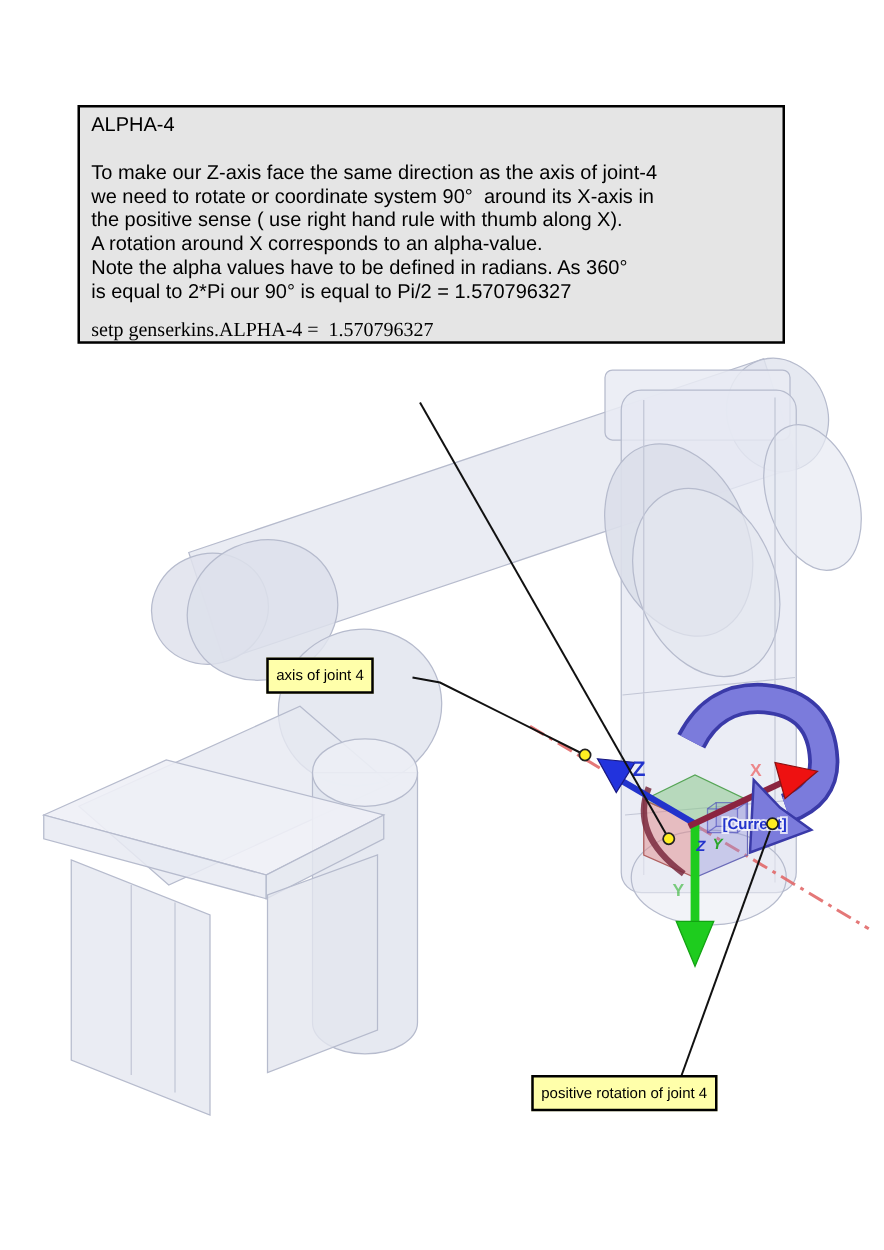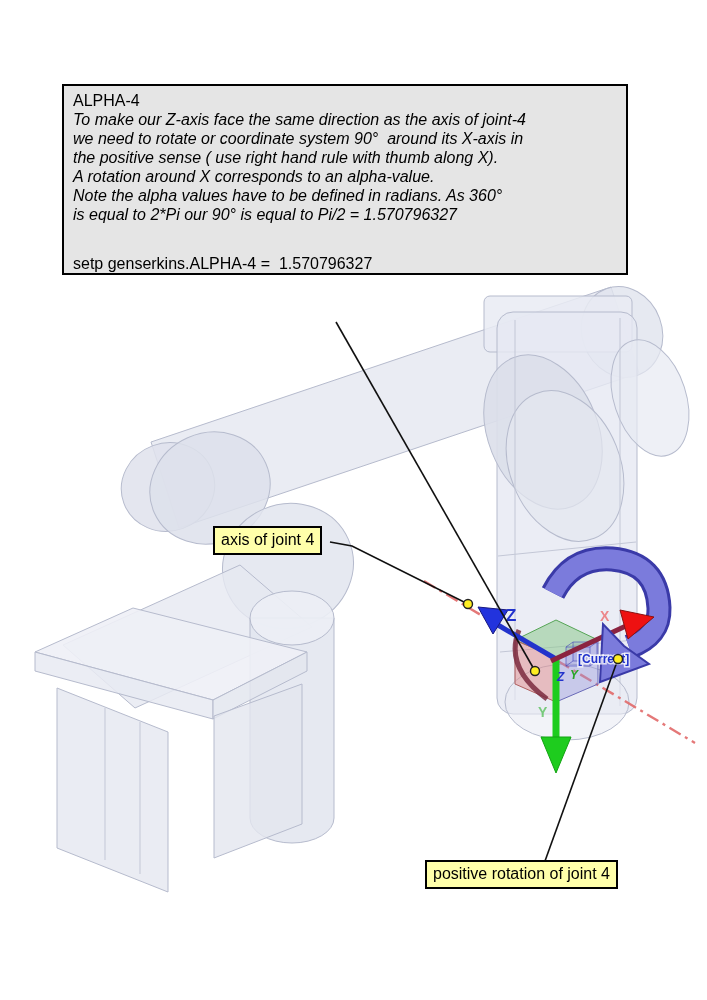--- a/index.html
+++ b/index.html
@@ -6,25 +6,25 @@
   .canvas{
     position:relative;width:707px;height:1000px;background:#ffffff;overflow:hidden;
     font-family:"Liberation Sans", sans-serif;color:#000;
   }
   .diagram-svg{position:absolute;left:0;top:0;}
   .callout{
     position:absolute;left:62px;top:84px;width:566px;height:191px;box-sizing:border-box;
     background:#e5e5e5;border:2px solid #000;padding:5px 9px;font-size:16px;line-height:19px;
   }
   .callout .title{white-space:pre-wrap;}
-  .callout .para{white-space:pre-wrap;font-style:italic;}
-  .callout .cmd{white-space:pre-wrap;margin-top:30px;}
+  .callout .para{white-space:pre-wrap;margin-top:19px;}
+  .callout .cmd{white-space:pre-wrap;margin-top:12px;font-family:Liberation Serif, serif;}
   .tag{
     position:absolute;background:#ffffaa;border:2px solid #000;
-    padding:2px 6px 3px 6px;font-size:16px;line-height:20px;white-space:nowrap;
+    padding:2px 6px 3px 6px;font-size:12px;line-height:20px;white-space:nowrap;
   }
   .tag-axis{left:213px;top:526px;}
   .tag-rot{left:425px;top:860px;text-align:center;}
   text{font-family:"Liberation Sans", sans-serif;}
   .halo{paint-order:stroke;stroke:rgba(255,255,255,0.75);stroke-width:3px;}
 </style>
 </head>
 <body>
 
 <div class="canvas">

